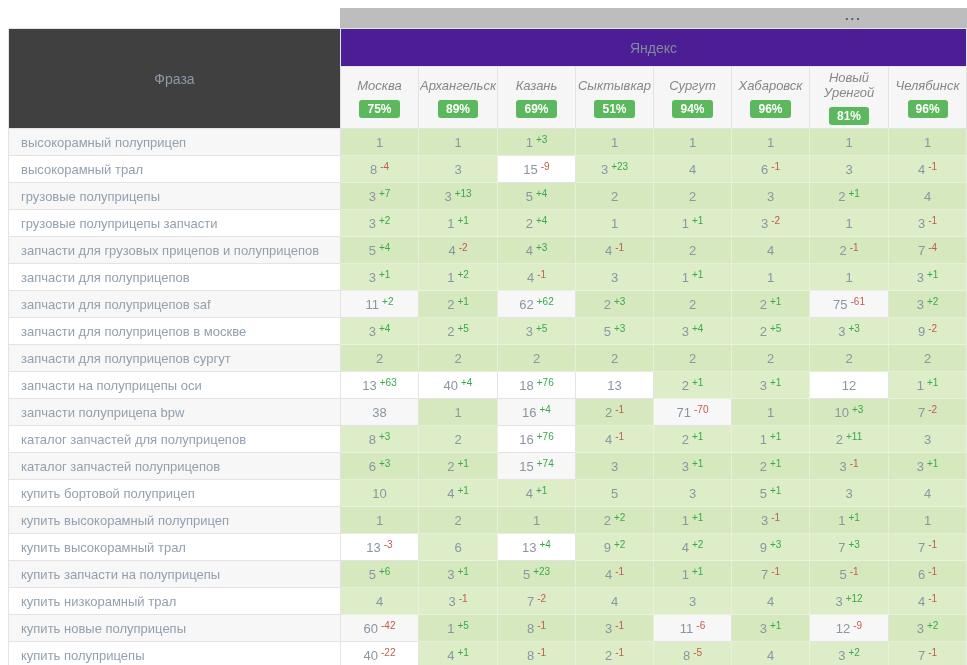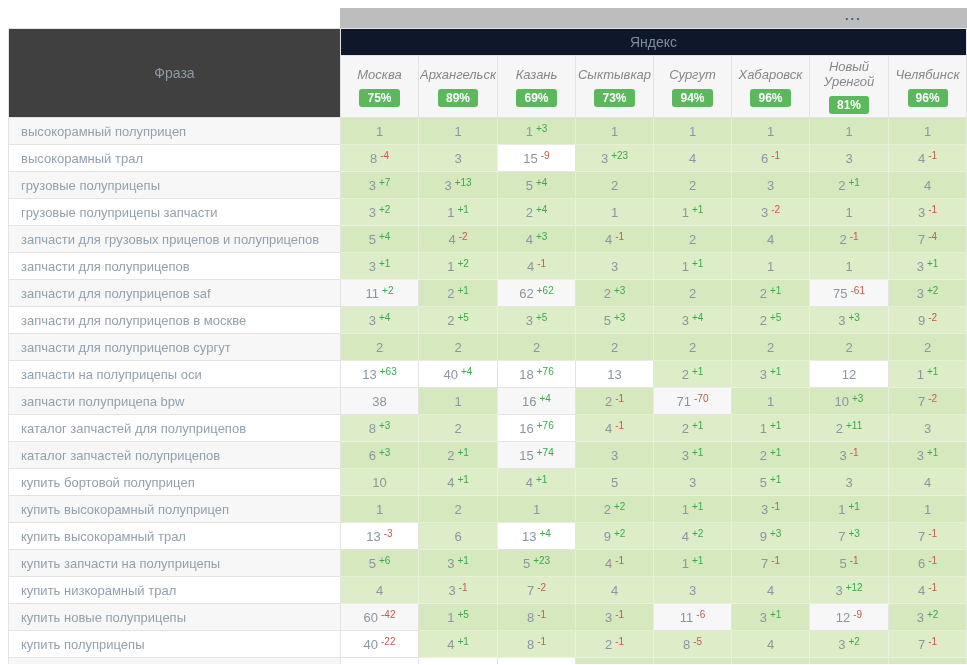--- a/index.html
+++ b/index.html
@@ -7,21 +7,21 @@
          font-family:"Liberation Sans","DejaVu Sans",sans-serif;}
   .topbar{position:absolute;left:340px;top:8px;width:627px;height:20px;background:#bbbdbe;}
   .dots{position:absolute;left:505px;top:-1px;color:#4e5b66;font-weight:bold;
         font-size:13px;letter-spacing:2px;line-height:18px;cursor:pointer;}
   table.grid{position:absolute;left:8px;top:28px;width:958px;border-collapse:collapse;table-layout:fixed;}
   col.c-phrase{width:332px;}
   col.c-city{width:78px;}
   col.c-city-w{width:79px;}
   th,td{border:1px solid #e3e3e3;box-sizing:border-box;}
   th.phrase-h{background:#404040;color:#8c99a6;font-weight:normal;font-size:14px;text-align:center;}
-  th.engine-h{background:#0f172a;color:#7e8d99;font-weight:normal;font-size:14px;text-align:center;height:27px;}
+  th.engine-h{background:#4c1d95;color:#7e8d99;font-weight:normal;font-size:14px;text-align:center;height:38px;}
   tr.city-row{height:62px;}
   th.city{background:#f6f6f6;color:#878787;font-style:italic;font-weight:normal;font-size:13px;
           text-align:center;vertical-align:middle;padding:2px 1px;overflow:hidden;cursor:pointer;}
   .city-name{display:block;line-height:15px;margin-bottom:7px;white-space:normal;overflow:hidden;}
   .badge{display:inline-block;background:#5cb85c;color:#fff;font-style:normal;font-weight:bold;
          font-size:12px;line-height:16px;padding:1px 8px;border-radius:3px;}
   tbody tr{height:27px;}
   td.phrase{color:#93a0ad;font-size:13px;text-align:left;padding:0 6px 0 12px;
             white-space:nowrap;overflow:hidden;cursor:pointer;}
   td.pos{text-align:center;font-size:13px;color:#8a96a1;cursor:pointer;}
@@ -63,21 +63,21 @@
           <span>Фраза</span>
         </th>
         <th class="engine-h" colspan="8">
           <span>Яндекс</span>
         </th>
       </tr>
       <tr class="city-row" id="cityRow">
           <th class="city"><span class="city-name">Москва</span><span class="badge">75%</span></th>
           <th class="city"><span class="city-name">Архангельск</span><span class="badge">89%</span></th>
           <th class="city"><span class="city-name">Казань</span><span class="badge">69%</span></th>
-          <th class="city"><span class="city-name">Сыктывкар</span><span class="badge">73%</span></th>
+          <th class="city"><span class="city-name">Сыктывкар</span><span class="badge">51%</span></th>
           <th class="city"><span class="city-name">Сургут</span><span class="badge">94%</span></th>
           <th class="city"><span class="city-name">Хабаровск</span><span class="badge">96%</span></th>
           <th class="city"><span class="city-name">Новый Уренгой</span><span class="badge">81%</span></th>
           <th class="city"><span class="city-name">Челябинск</span><span class="badge">96%</span></th>
         </tr>
     </thead>
     <tbody id="bodyRows">
         <tr class="odd">
           <td class="phrase">высокорамный полуприцеп</td>
           <td class="pos top10"><span class="pv">1</span></td>

